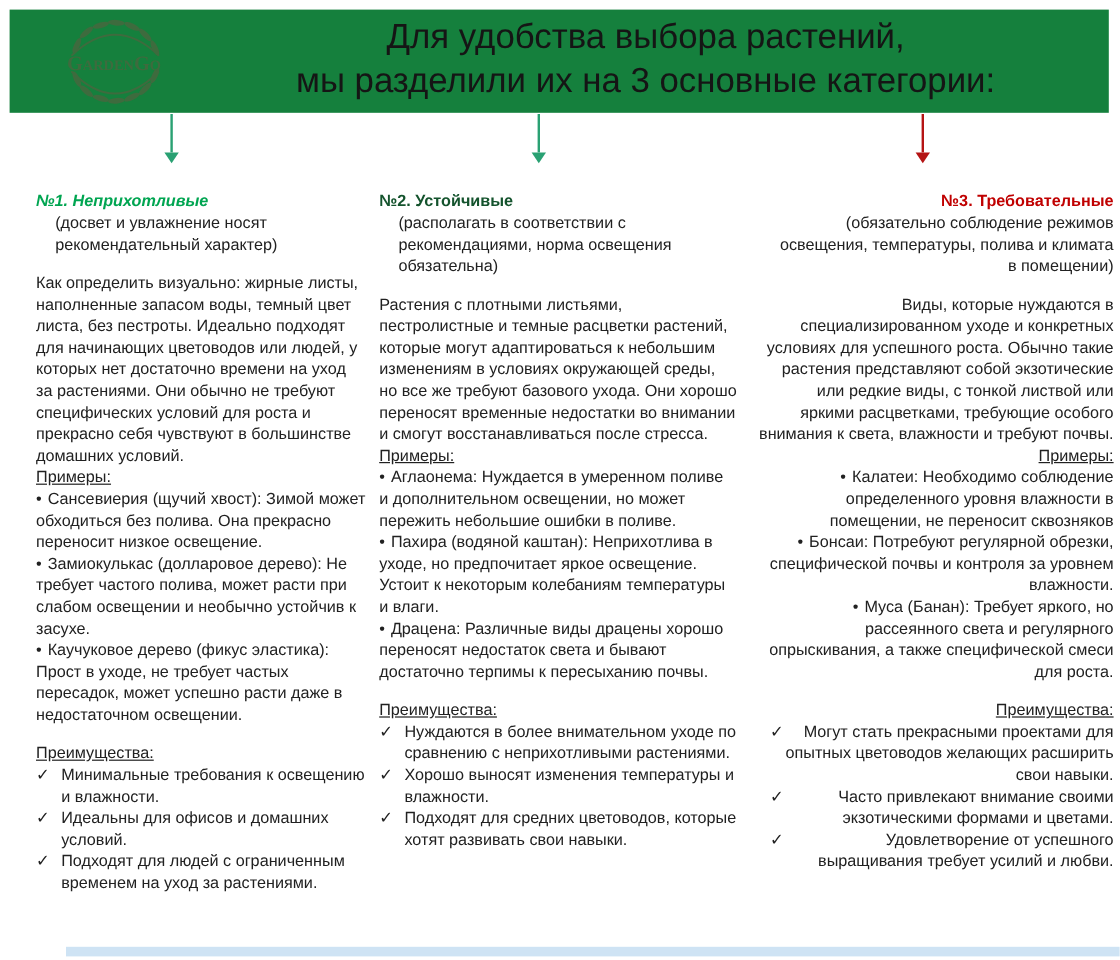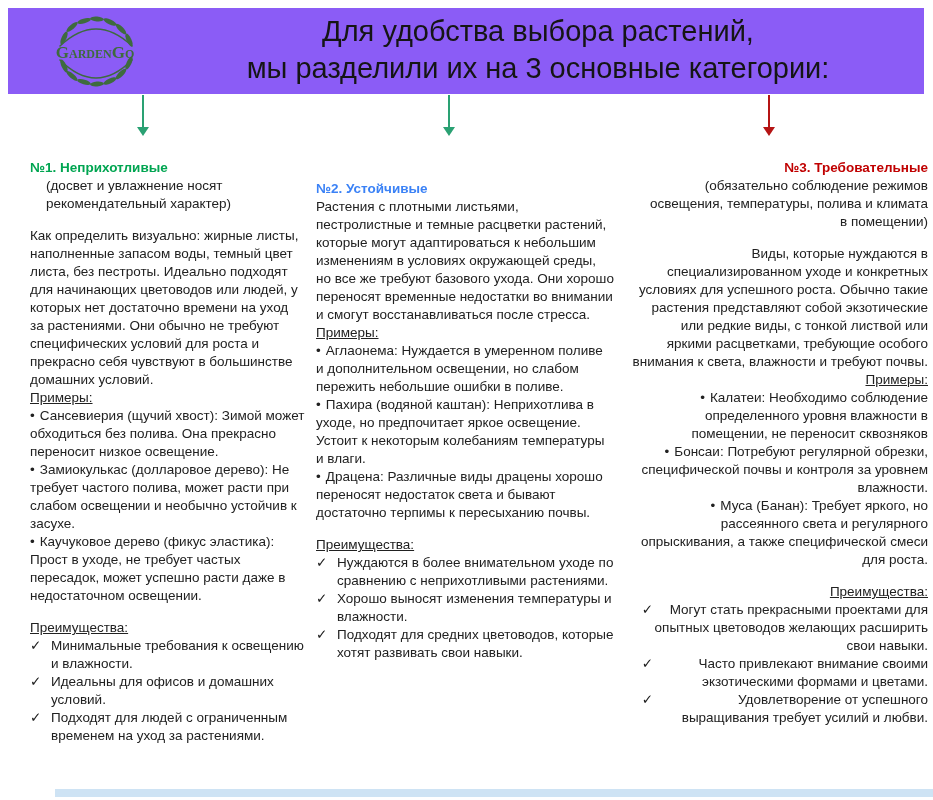--- a/index.html
+++ b/index.html
@@ -4,21 +4,21 @@
 <style>
   html,body{margin:0;padding:0;}
   body{
     width:933px;height:800px;position:relative;overflow:hidden;
     background:#ffffff;font-family:"Liberation Sans",sans-serif;
     --brand-green:#3e6b3e;
   }
   
   .header-band{
     position:absolute;left:8px;top:8px;width:916px;height:86px;
-    background:#8b5cf6;
+    background:#15803d;
   }
   .logo{position:absolute;left:26px;top:2px;width:122px;height:84px;}
   .logo svg{display:block;}
   .logo .stem{fill:none;stroke:var(--brand-green);stroke-width:1.6px;stroke-linecap:round;}
   .logo .leaf{fill:var(--brand-green);}
   .logo text{
     font-family:"Liberation Serif",serif;font-weight:bold;
     font-variant:small-caps;fill:var(--brand-green);
   }
   .page-title{
@@ -92,21 +92,21 @@
   <div class="head" style="border-top-color: rgb(42, 161, 115);"></div>
 </div>
 <div class="arrow arrow-3">
   <div class="stem" style="background: rgb(181, 20, 20);"></div>
   <div class="head" style="border-top-color: rgb(181, 20, 20);"></div>
 </div>
 
 <div class="columns">
 
   <div class="category-column col-1">
-    <p class="cat-heading" style="color: rgb(0, 165, 81);">№1. Неприхотливые</p>
+    <p class="cat-heading" style="color: rgb(0, 165, 81); font-style: italic;">№1. Неприхотливые</p>
     <p class="cat-subheading">(досвет и увлажнение носят рекомендательный характер)</p>
     <p class="cat-description">Как определить визуально: жирные листы, наполненные запасом воды, темный цвет листа, без пестроты. Идеально подходят для начинающих цветоводов или людей, у которых нет достаточно времени на уход за растениями. Они обычно не требуют специфических условий для роста и прекрасно себя чувствуют в большинстве домашних условий.</p>
     <div class="section-label">Примеры:</div>
     <div class="example-item"><span class="marker">•</span><span>Сансевиерия (щучий хвост): Зимой может обходиться без полива. Она прекрасно переносит низкое освещение.</span></div>
     <div class="example-item"><span class="marker">•</span><span>Замиокулькас (долларовое дерево): Не требует частого полива, может расти при слабом освещении и необычно устойчив к засухе.</span></div>
     <div class="example-item"><span class="marker">•</span><span>Каучуковое дерево (фикус эластика): Прост в уходе, не требует частых пересадок, может успешно расти даже в недостаточном освещении.</span></div>
     <div class="advantages-block">
       <div class="section-label">Преимущества:</div>
       <div class="advantage-item">
           <span class="check">✓</span>
@@ -117,24 +117,25 @@
           <span class="adv-text">Идеальны для офисов и домашних условий.</span>
         </div>
       <div class="advantage-item">
           <span class="check">✓</span>
           <span class="adv-text">Подходят для людей с ограниченным временем на уход за растениями.</span>
         </div>
     </div>
   </div>
 
   <div class="category-column col-2">
-    <p class="cat-heading" style="color: #3b82f6; margin-top: 21px;">№2. Устойчивые</p>
+    <p class="cat-heading" style="color: #14532d;">№2. Устойчивые</p>
+    <p class="cat-subheading">(располагать в соответствии с рекомендациями, норма освещения обязательна)</p>
     <p class="cat-description">Растения с плотными листьями, пестролистные и темные расцветки растений, которые могут адаптироваться к небольшим изменениям в условиях окружающей среды, но все же требуют базового ухода. Они хорошо переносят временные недостатки во внимании и смогут восстанавливаться после стресса.</p>
     <div class="section-label">Примеры:</div>
-    <div class="example-item"><span class="marker">•</span><span>Аглаонема: Нуждается в умеренном поливе и дополнительном освещении, но слабом пережить небольшие ошибки в поливе.</span></div>
+    <div class="example-item"><span class="marker">•</span><span>Аглаонема: Нуждается в умеренном поливе и дополнительном освещении, но может пережить небольшие ошибки в поливе.</span></div>
     <div class="example-item"><span class="marker">•</span><span>Пахира (водяной каштан): Неприхотлива в уходе, но предпочитает яркое освещение. Устоит к некоторым колебаниям температуры и влаги.</span></div>
     <div class="example-item"><span class="marker">•</span><span>Драцена: Различные виды драцены хорошо переносят недостаток света и бывают достаточно терпимы к пересыханию почвы.</span></div>
     <div class="advantages-block">
       <div class="section-label">Преимущества:</div>
       <div class="advantage-item">
           <span class="check">✓</span>
           <span class="adv-text">Нуждаются в более внимательном уходе по сравнению с неприхотливыми растениями.</span>
         </div>
       <div class="advantage-item">
           <span class="check">✓</span>

